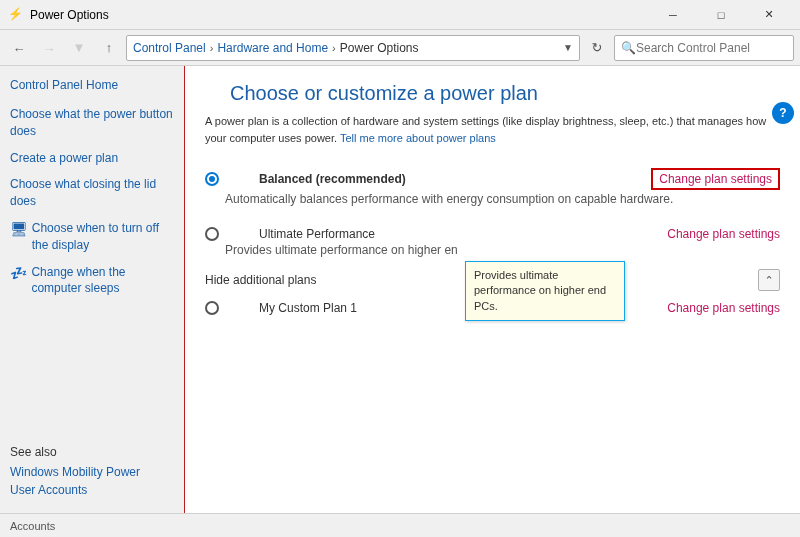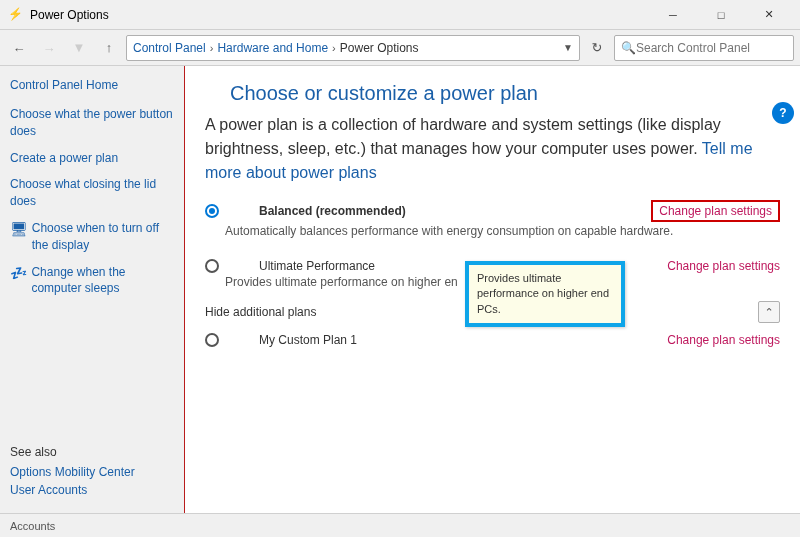--- a/index.html
+++ b/index.html
@@ -194,24 +194,24 @@
       position: relative;
     }
     .content-title {
       color: #1a5fa8;
       font-size: 20px;
       font-weight: 300;
       margin-bottom: 8px;
       margin-left: 25px;
     }
     .content-desc {
-      font-size: 16px;
+      font-size: 11px;
       color: #333;
       line-height: 1.5;
-      margin-bottom: 15px;
+      margin-bottom: 22px;
     }
     .content-desc a {
       color: #1a5fa8;
       text-decoration: none;
     }
     .section-label {
       font-size: 12px;
       color: #333;
       margin-bottom: 10px;
     }
@@ -270,21 +270,21 @@
       font-size: 12px;
       color: #555;
       margin-left: 20px;
       margin-top: 2px;
     }
 
     
     .tooltip {
       position: absolute;
       background: #fdfde8;
-      border: 4px solid #0ea5e9;
+      border: 1px solid #0ea5e9;
       padding: 6px 8px;
       font-size: 11px;
       color: #333;
       line-height: 1.4;
       width: 160px;
       z-index: 10;
       left: 280px;
       top: 195px;
       box-shadow: 1px 1px 3px rgba(0,0,0,0.2);
     }
@@ -391,21 +391,21 @@
       <span>Choose when to turn off the display</span>
     </span>
     <span class="sidebar-link with-icon">
       <span style="font-size:14px;">💤</span>
       <span>Change when the computer sleeps</span>
     </span>
 
     <div class="sidebar-spacer"></div>
 
     <div class="sidebar-see-also">See also</div>
-    <span class="sidebar-bottom-link">Options Mobility Center</span>
+    <span class="sidebar-bottom-link">Windows Mobility Power</span>
     <span class="sidebar-bottom-link">User Accounts</span>
   </div>
 
   <div class="content">
 
     <button class="help-btn" style="position:absolute;top:36px;right:6px;">?</button>
 
     <div class="content-title">Choose or customize a power plan</div>
     <p class="content-desc">
       <span>A power plan is a collection of hardware and system settings (like display brightness, sleep, etc.) that manages how your computer uses power.</span>

